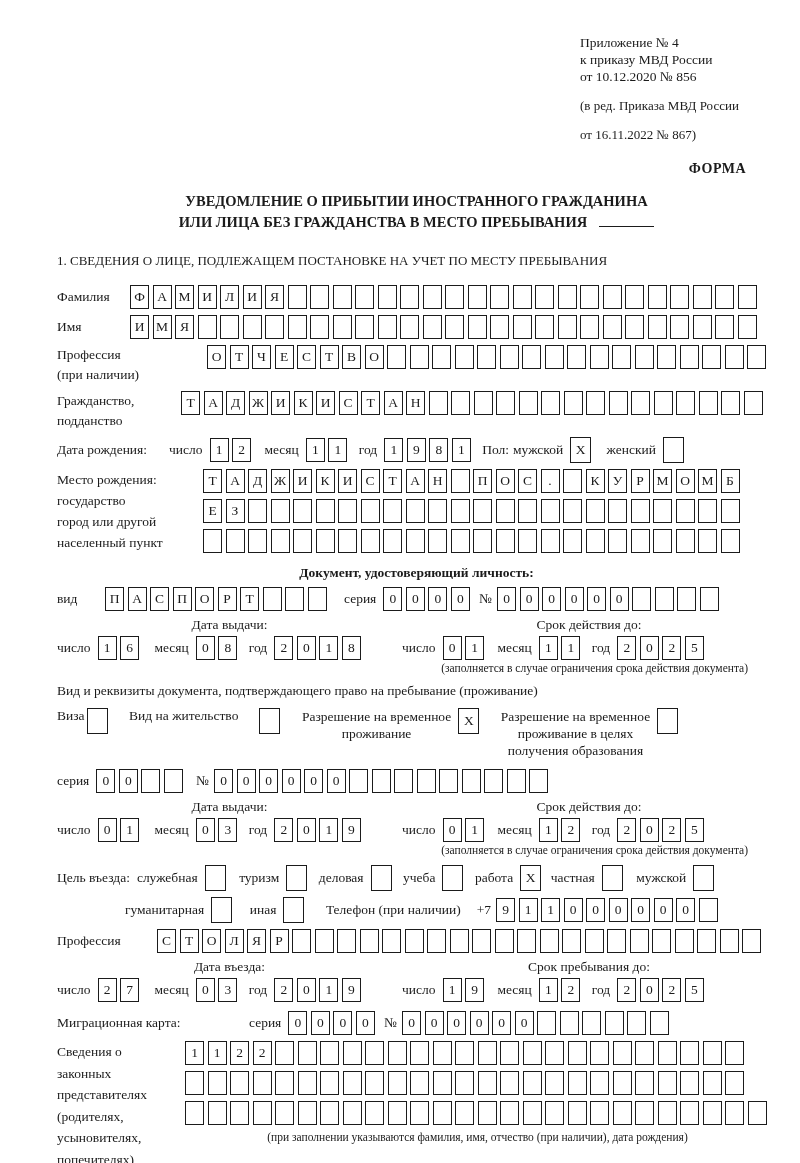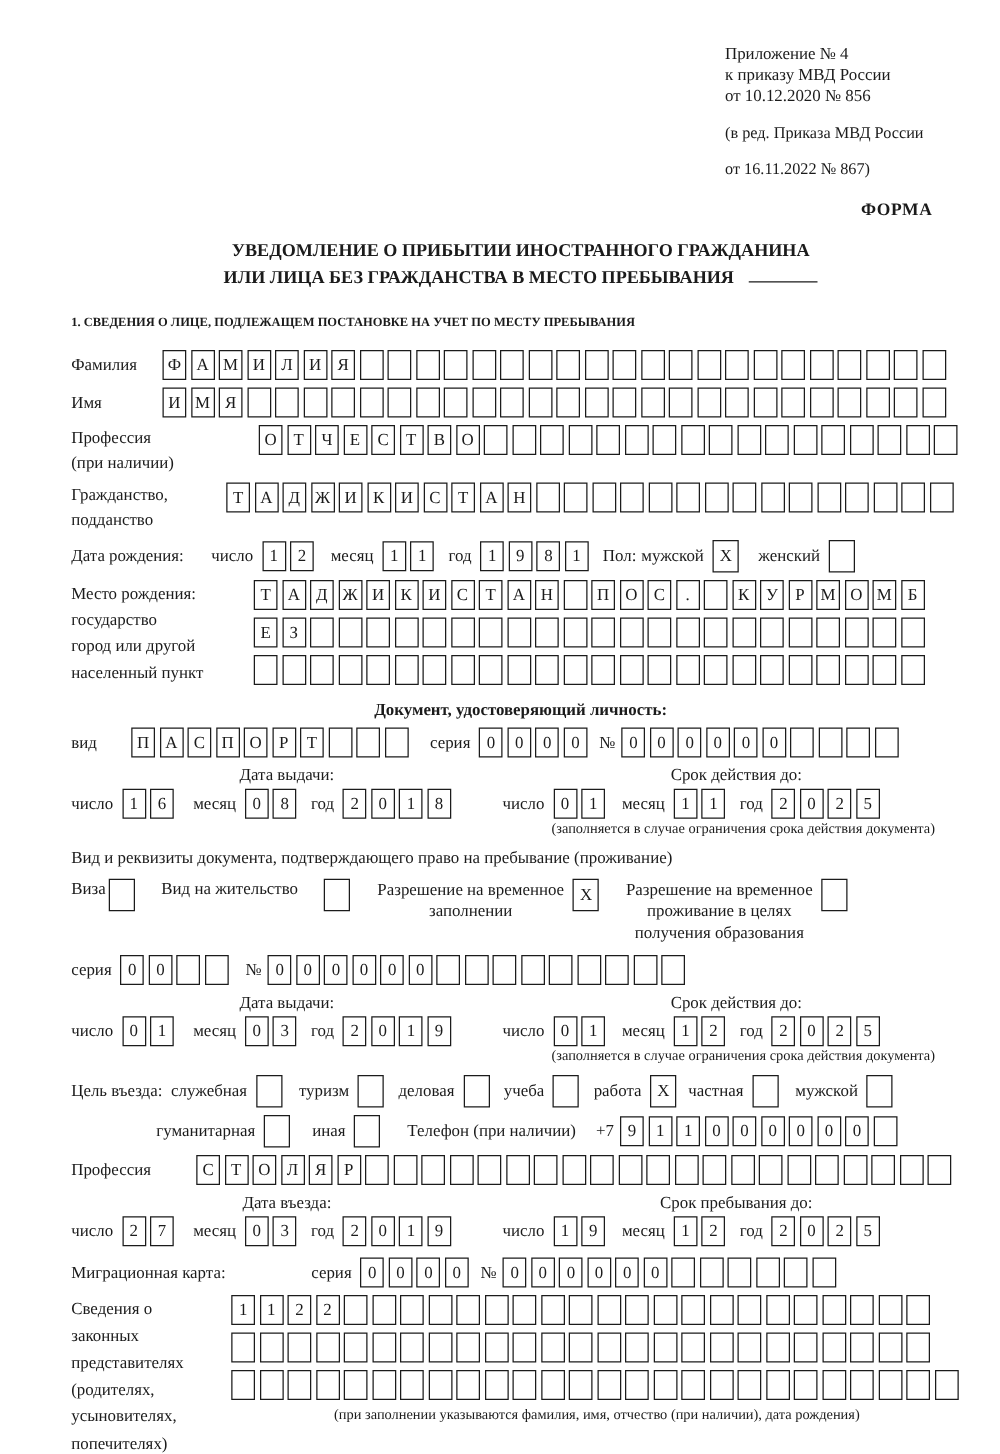--- a/index.html
+++ b/index.html
@@ -9,21 +9,21 @@
     padding:34px 24px 20px 57px;overflow:hidden;position:relative;
   }
   *{box-sizing:border-box;}
   
   .hdr{margin-left:auto;width:196px;line-height:17px;}
   .hdr div{white-space:nowrap;}
   .hdr .sub{font-size:13px;margin-top:12px;}
   .forma{text-align:right;font-weight:bold;margin:18px 30px 0 0;font-size:14px;letter-spacing:.5px;}
   .title{ text-align:center;font-weight:bold;font-size:14.5px;line-height:21px;margin-top:14px;}
   .blank{display:inline-block;width:55px;border-bottom:1.6px solid #1b1b1b;margin-left:12px;height:14px;}
-  .sec{font-weight:bold;font-size:10px;margin:20px 0 16px 0;white-space:nowrap;}
+  .sec{font-weight:normal;font-size:13px;margin:20px 0 16px 0;white-space:nowrap;}
   
   .frow{display:flex;align-items:center;margin-bottom:6px;}
   .frow.top{align-items:flex-start;}
   .lbl{flex:none;}
   .lblcol{flex:none;line-height:20px;}
   .slbl{white-space:nowrap;margin-right:7px;}
   .ml14{margin-left:14px;} .ml18{margin-left:18px;}
   .boxrow{display:inline-flex;flex:none;}
   .boxcol .boxrow{display:flex;margin-bottom:6px;}
   .cell{
@@ -415,21 +415,21 @@
     <span class="slbl" style="margin-right:2px">Виза</span>
     <span class="boxrow cbbox">
         <span class="cell"></span>
       </span>
     <span class="slbl ml18">Вид на жительство</span>
     <span class="boxrow cbbox ml14">
         <span class="cell"></span>
       </span>
     <div class="cblbl ml18">
       <div>Разрешение на временное</div>
-      <div>заполнении</div>
+      <div>проживание</div>
     </div>
     <span class="boxrow cbbox">
         <span class="cell">X</span>
       </span>
     <div class="cblbl ml18">
       <div>Разрешение на временное</div>
       <div>проживание в целях</div>
       <div>получения образования</div>
     </div>
     <span class="boxrow cbbox">

